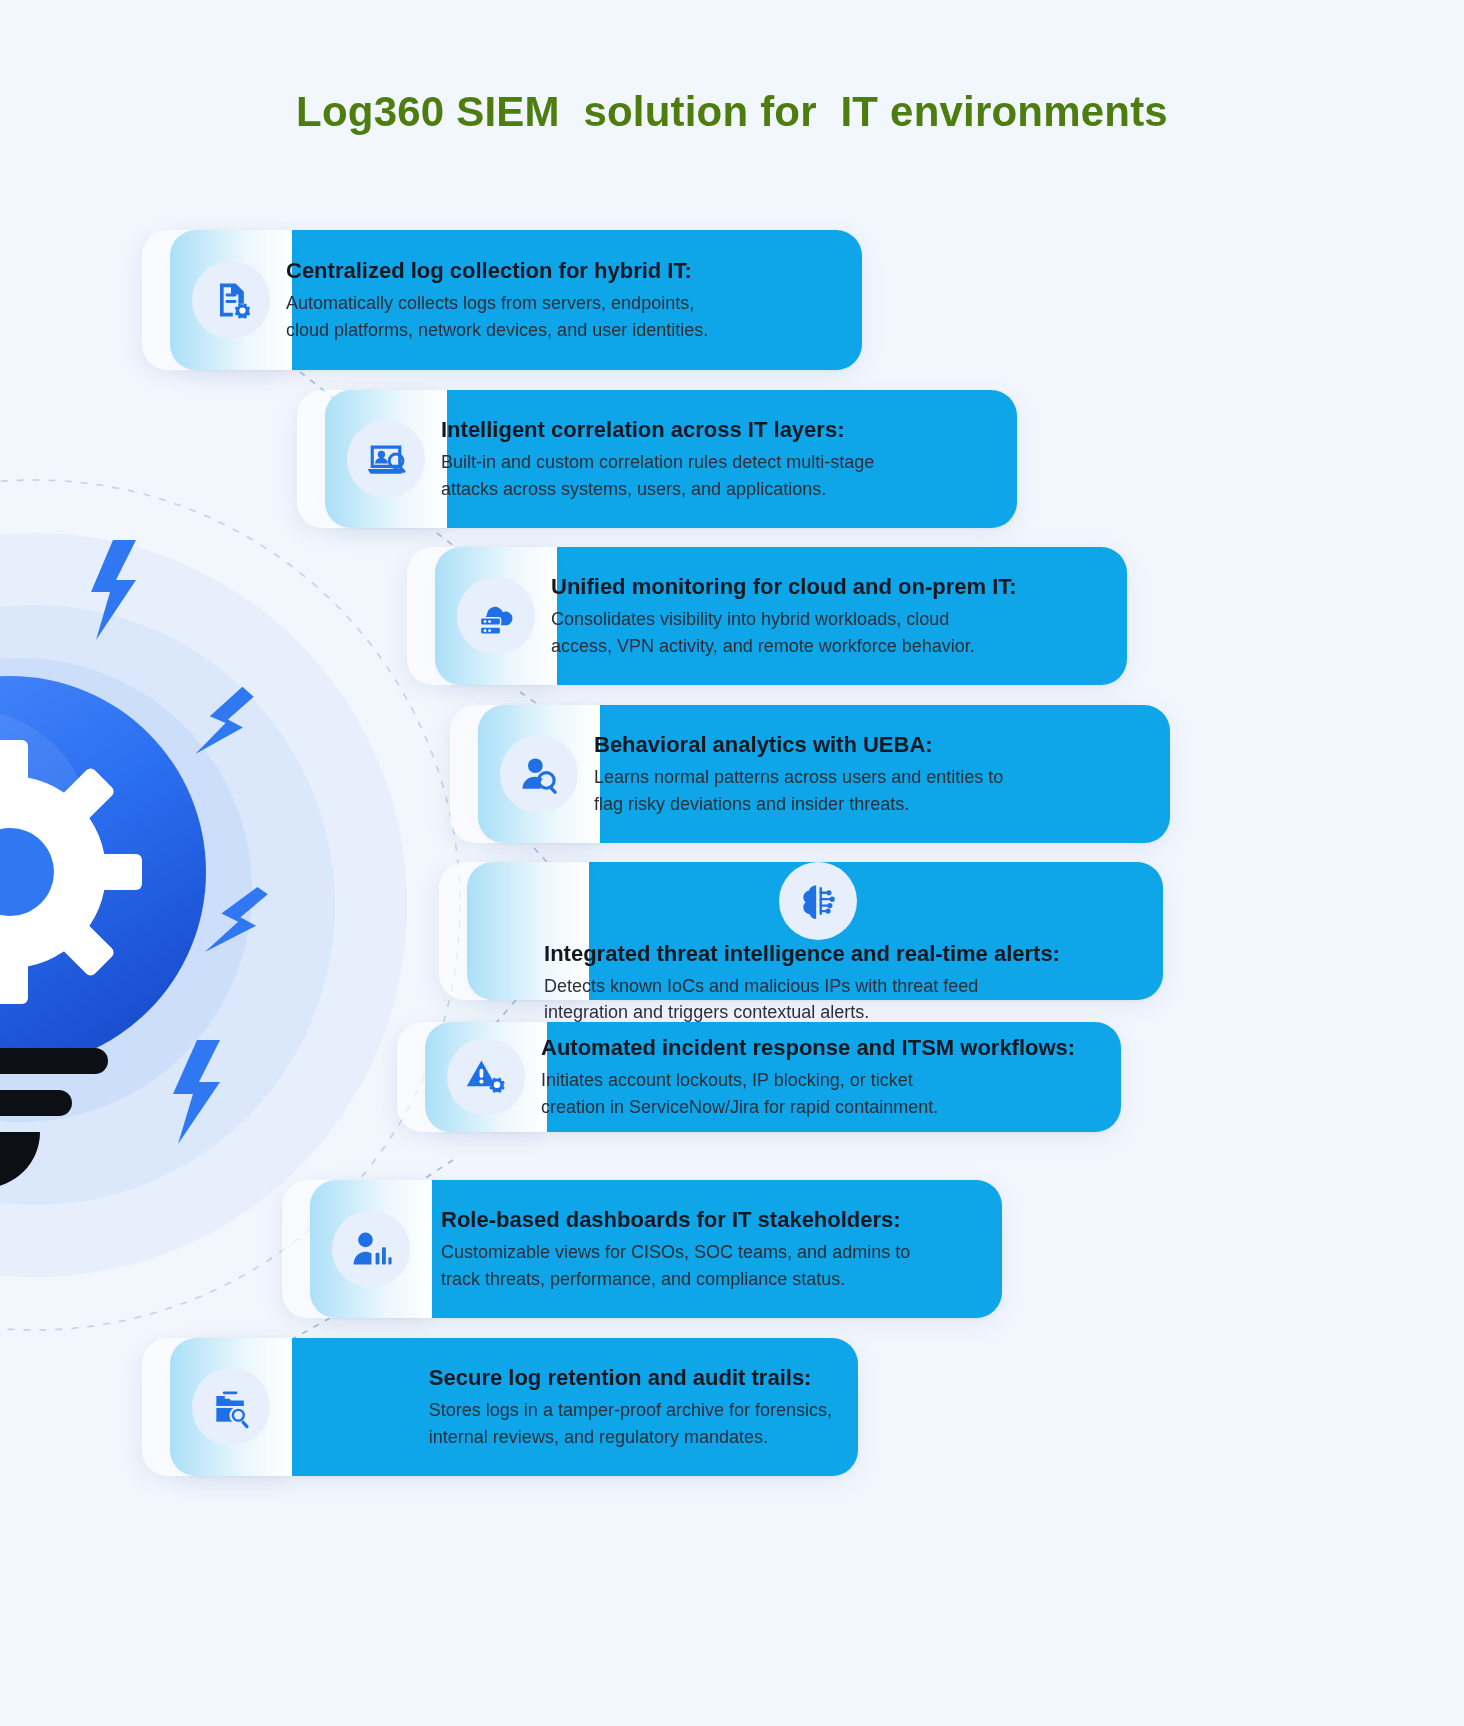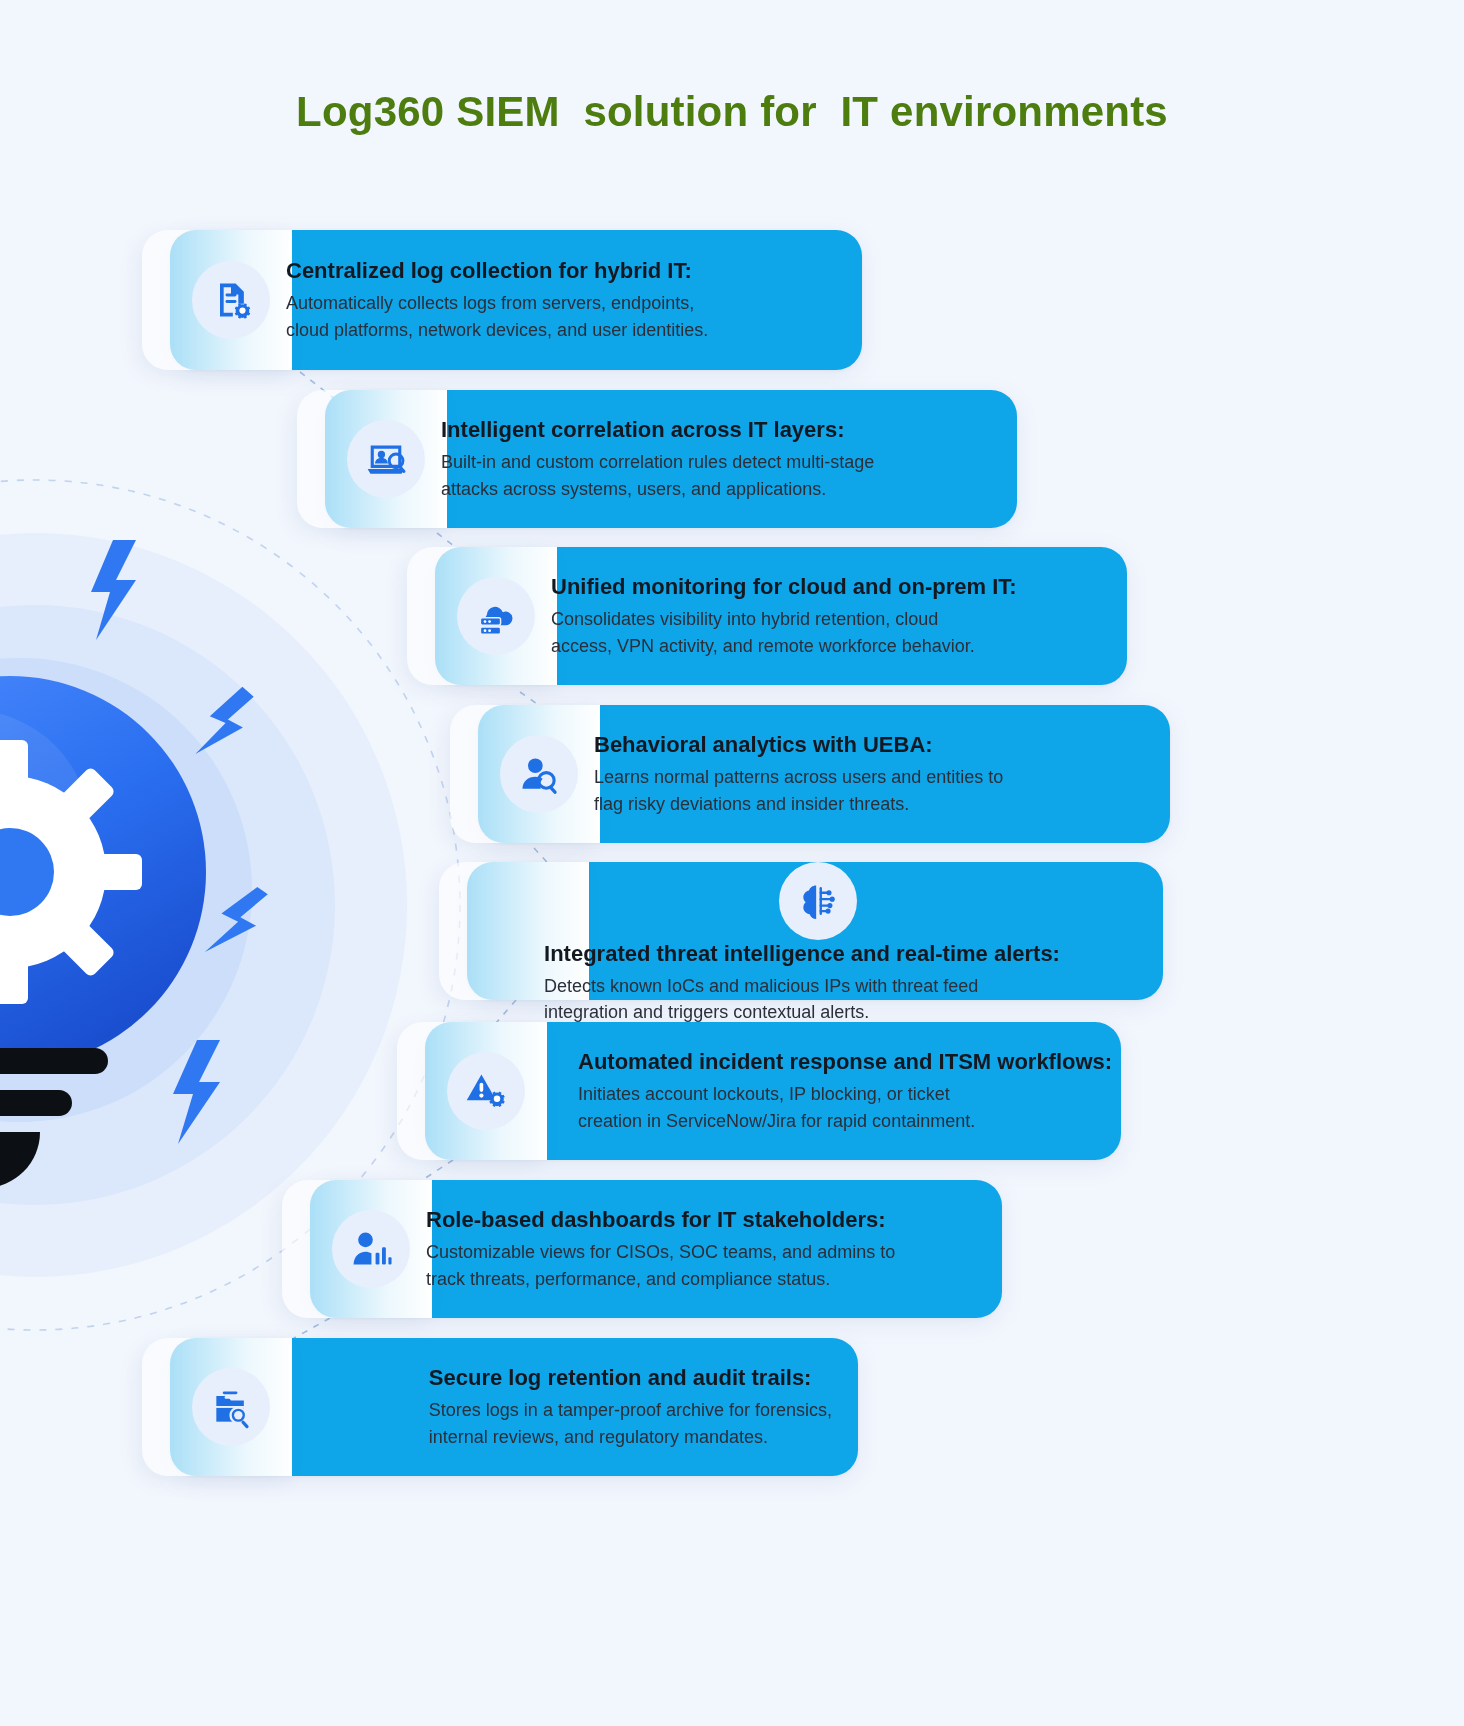--- a/index.html
+++ b/index.html
@@ -224,21 +224,21 @@
         <rect x="7" y="26" width="22" height="8" rx="2" fill="#1f6fe5" stroke="#e8effc" stroke-width="1.6"></rect>
         <rect x="7" y="36" width="22" height="8" rx="2" fill="#1f6fe5" stroke="#e8effc" stroke-width="1.6"></rect>
         <circle cx="12" cy="30" r="1.5" fill="#ffffff"></circle>
         <circle cx="17" cy="30" r="1.5" fill="#ffffff"></circle>
         <circle cx="12" cy="40" r="1.5" fill="#ffffff"></circle>
         <circle cx="17" cy="40" r="1.5" fill="#ffffff"></circle>
       </svg>
     </div>
     <div class="card-text">
       <div class="card-title">Unified monitoring for cloud and on-prem IT:</div>
-      <div class="card-desc">Consolidates visibility into hybrid retention, cloud
+      <div class="card-desc">Consolidates visibility into hybrid workloads, cloud
 access, VPN activity, and remote workforce behavior.</div>
     </div>
   </div>
 
   <div class="card" style="left:478px; top:705px; width:692px; height:138px;">
     <div class="icon-badge">
       <svg width="44" height="44" viewBox="0 0 48 48" fill="#1f6fe5">
         <circle cx="20" cy="15" r="8"></circle>
         <path d="M6 40c0-8 6.3-13 14-13 3 0 5.7.8 7.9 2.1A11 11 0 0 0 26 40z"></path>
         <circle cx="32" cy="31" r="8.5" fill="none" stroke="#1f6fe5" stroke-width="3.4"></circle>
@@ -271,38 +271,38 @@
         </g>
       </svg>
     </div>
     <div class="card-text">
       <div class="card-title">Integrated threat intelligence and real-time alerts:</div>
       <div class="card-desc">Detects known IoCs and malicious IPs with threat feed
 integration and triggers contextual alerts.</div>
     </div>
   </div>
 
-  <div class="card" style="left:425px; top:1022px; width:696px; height:138px;gap:37px;">
+  <div class="card" style="left:425px; top:1022px; width:696px; height:110px;">
     <div class="icon-badge">
       <svg width="44" height="44" viewBox="0 0 48 48" fill="#1f6fe5">
         <path d="M19 6 L35 34 H3 Z"></path>
         <rect x="17" y="15" width="4" height="10" rx="2" fill="#ffffff"></rect>
         <circle cx="19" cy="29" r="2.3" fill="#ffffff"></circle>
         <path d="M36 25.5l1.6.4.9-1.4 2.4 1.4-.6 1.6 1.2 1.2 1.6-.6 1.4 2.4-1.4.9.4 1.6-.4 1.6 1.4.9-1.4 2.4-1.6-.6-1.2 1.2.6 1.6-2.4 1.4-.9-1.4-1.6.4-1.6-.4-.9 1.4-2.4-1.4.6-1.6-1.2-1.2-1.6.6-1.4-2.4 1.4-.9-.4-1.6.4-1.6-1.4-.9 1.4-2.4 1.6.6 1.2-1.2-.6-1.6 2.4-1.4.9 1.4z"></path>
         <circle cx="36" cy="32.5" r="3.5" fill="#ffffff"></circle>
       </svg>
     </div>
     <div class="card-text">
       <div class="card-title">Automated incident response and ITSM workflows:</div>
       <div class="card-desc">Initiates account lockouts, IP blocking, or ticket
 creation in ServiceNow/Jira for rapid containment.</div>
     </div>
   </div>
 
-  <div class="card" style="left:310px; top:1180px; width:692px; height:138px;">
+  <div class="card" style="left:310px; top:1180px; width:692px; height:138px;gap:15px;">
     <div class="icon-badge">
       <svg width="44" height="44" viewBox="0 0 48 48" fill="#1f6fe5">
         <circle cx="18" cy="14" r="8"></circle>
         <path d="M5 41c0-8.5 6-14 13-14 2.4 0 4.6.6 6.5 1.7V41z"></path>
         <rect x="29" y="28" width="4.2" height="13" rx="1.4"></rect>
         <rect x="36" y="22" width="4.2" height="19" rx="1.4"></rect>
         <rect x="43" y="33" width="3.4" height="8" rx="1.2"></rect>
       </svg>
     </div>
     <div class="card-text">

